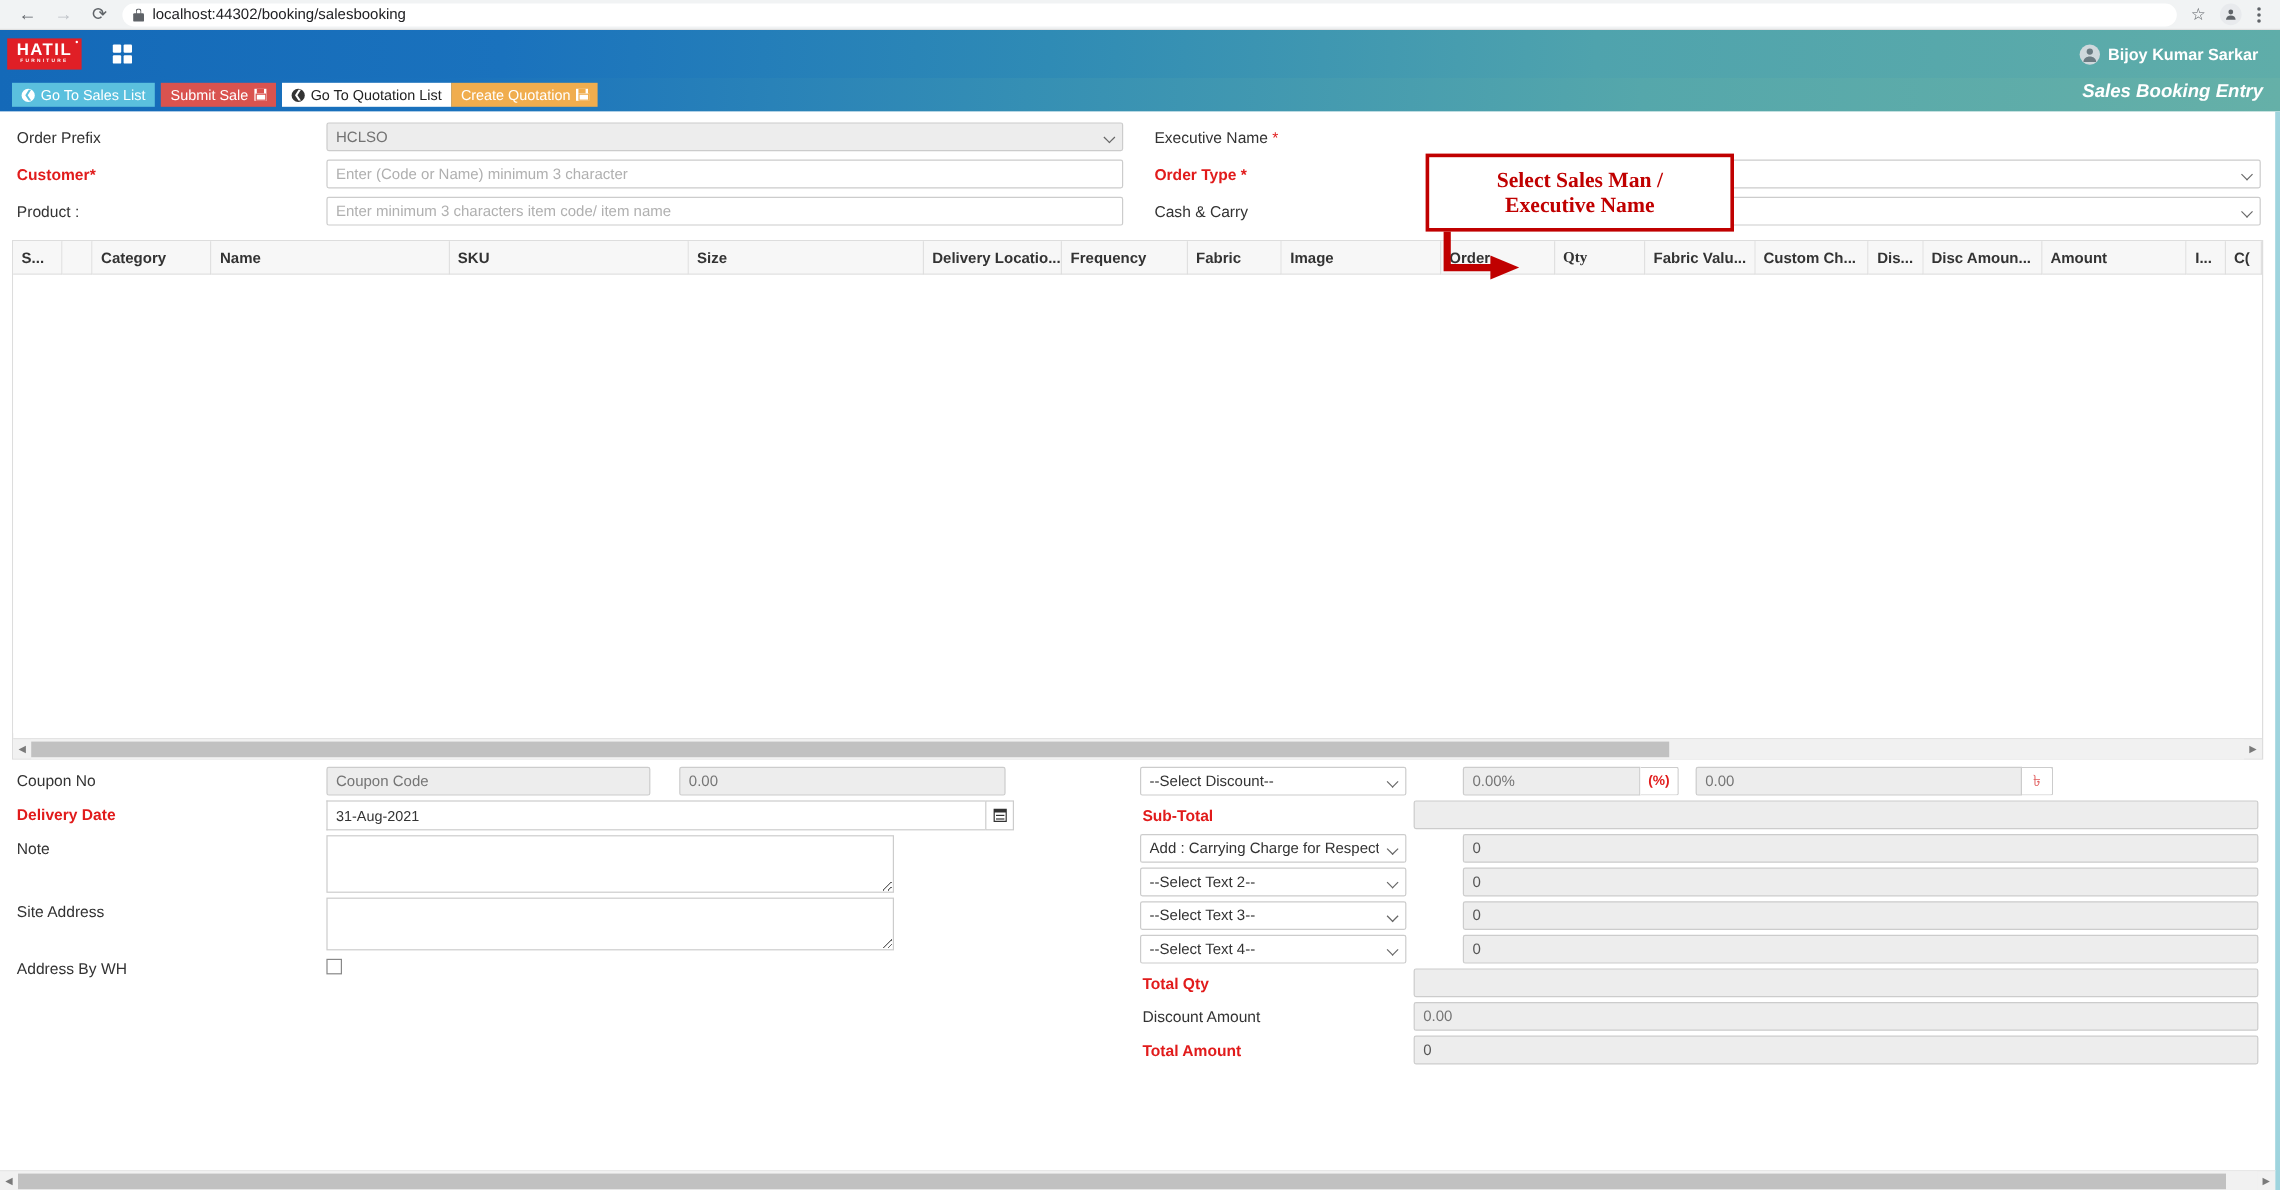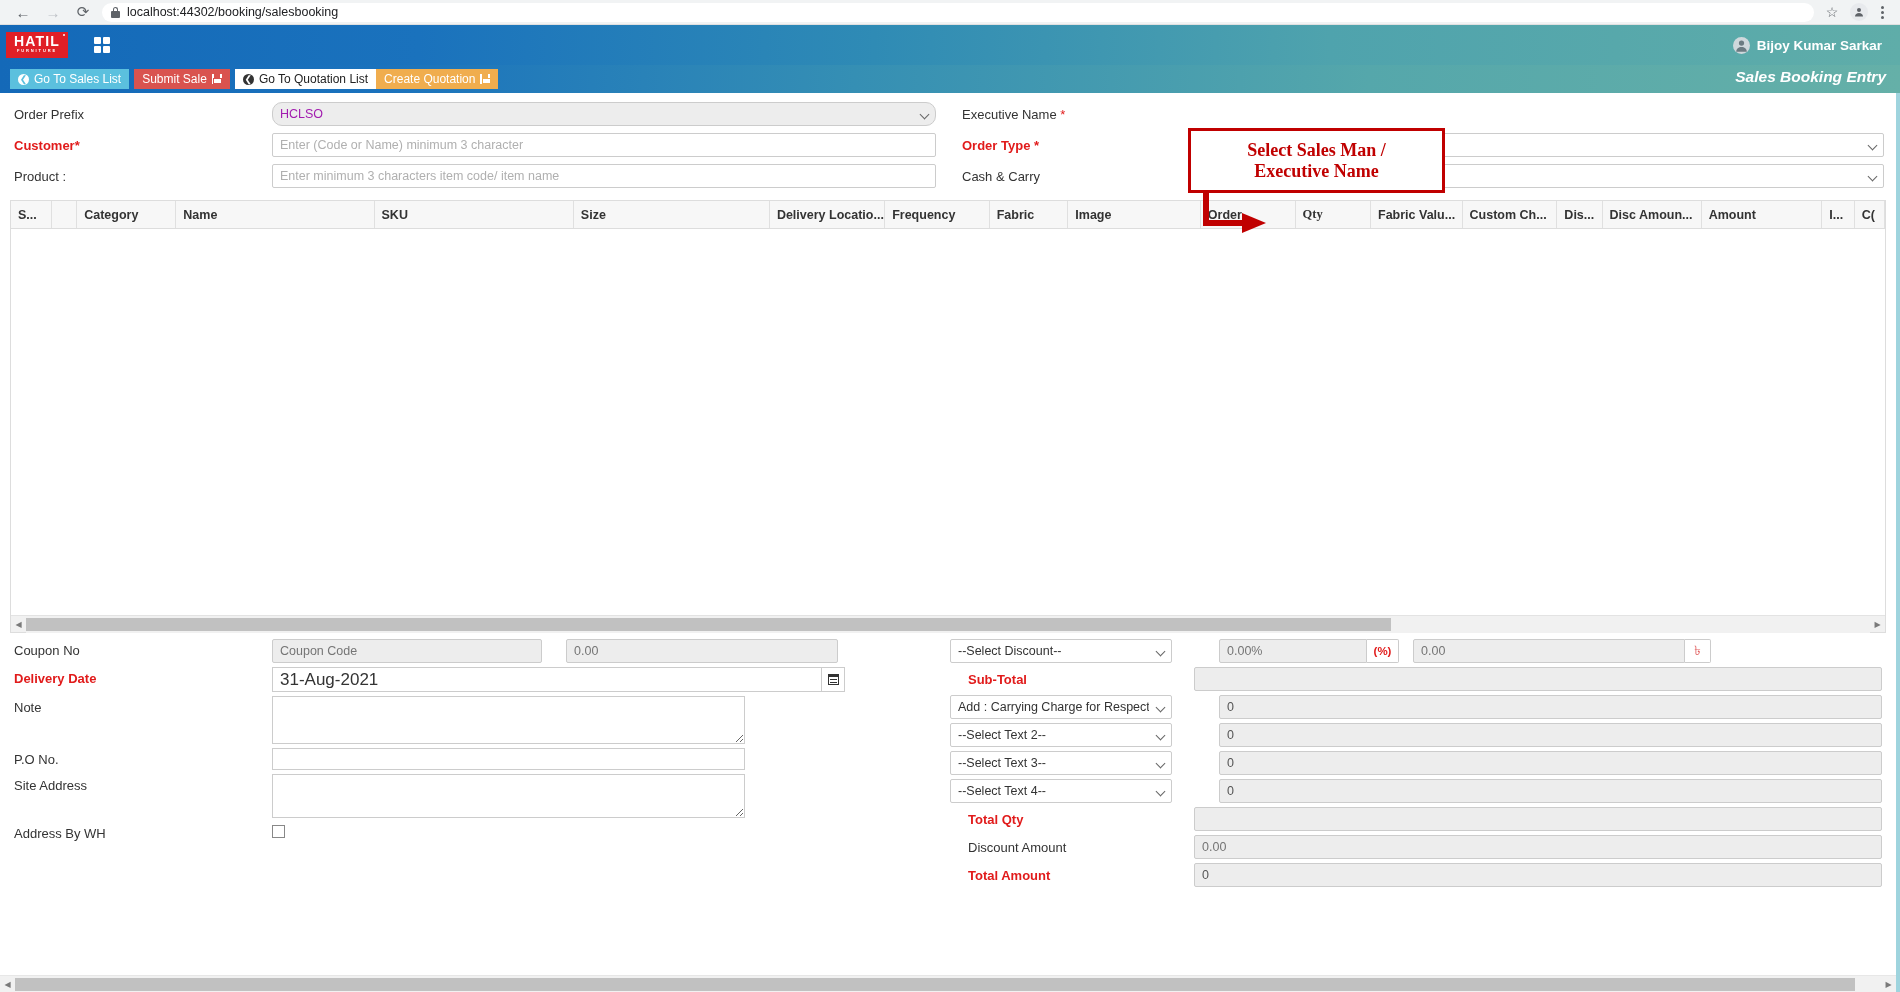--- a/index.html
+++ b/index.html
@@ -107,21 +107,21 @@
     appearance:none;-webkit-appearance:none;
     background-image:linear-gradient(transparent,transparent);
     padding-right:22px;
   }
   .sel-wrap{position:relative;width:100%;}
   .sel-wrap:after{
     content:"";position:absolute;right:8px;top:9px;width:6px;height:6px;
     border-right:1.4px solid #666;border-bottom:1.4px solid #666;
     transform:rotate(45deg);pointer-events:none;
   }
-  select.f-sel.grey{background:#ededed;color:#a21caf;border-radius:10px;}
+  select.f-sel.grey{background:#ededed;color:#737373;}
   input.f-in::placeholder,textarea.f-ta::placeholder{color:#b0b0b0;}
 
   
   .table-wrap{margin:6px 10px 0 10px;border:1px solid #ddd;background:#fff;position:relative;height:433px;}
   table.grid{width:100%;border-collapse:collapse;table-layout:fixed;}
   table.grid th{
     background:#f7f7f7;border-right:1px solid #e0e0e0;border-bottom:1px solid #ddd;
     font-size:12.5px;font-weight:bold;color:#333;text-align:left;
     padding:6px 7px;height:26px;white-space:nowrap;overflow:hidden;
     font-family:"Liberation Sans",sans-serif;
@@ -139,34 +139,34 @@
   .bottom{display:flex;padding:6px 0 0 0;}
   .bl{width:950px;padding-left:14px;padding-right:12px;}
   .br{width:946px;padding-right:14px;}
   .b-row{display:flex;align-items:flex-start;margin-bottom:4px;}
   .b-label{width:258px;font-size:13px;color:#333;flex:none;padding-top:4px;}
   .b-label.red{color:#e11b1b;font-weight:bold;}
   .b-ctrl{display:flex;align-items:center;gap:0;}
   .coupon-in{width:270px;height:24px;border:1px solid #ccc;background:#ededed;font-size:12.5px;color:#b0b0b0;padding:0 7px;border-radius:2px;font-family:"Liberation Sans",sans-serif;}
   .coupon-amt{width:272px;height:24px;border:1px solid #ccc;background:#ededed;font-size:12.5px;color:#b0b0b0;padding:0 7px;margin-left:24px;border-radius:2px;font-family:"Liberation Sans",sans-serif;}
   .date-wrap{width:573px;display:flex;}
-  .date-in{flex:1;height:25px;border:1px solid #ccc;border-right:none;background:#fff;font-size:17px;color:#333;padding:0 7px;font-family:"Liberation Sans",sans-serif;}
+  .date-in{flex:1;height:25px;border:1px solid #ccc;border-right:none;background:#fff;font-size:12px;color:#333;padding:0 7px;font-family:"Liberation Sans",sans-serif;}
   .cal-btn{width:24px;height:25px;border:1px solid #ccc;background:#fff;display:flex;align-items:center;justify-content:center;cursor:pointer;}
   .cal-ico{width:11px;height:11px;border:1.5px solid #333;border-top:3px solid #333;position:relative;}
   .cal-ico:after{content:"";position:absolute;left:1px;top:1.5px;width:7px;height:1px;background:#333;box-shadow:0 3px 0 #333;}
   .note-ta{width:473px;height:48px;border:1px solid #ccc;background:#fff;font-size:12.5px;padding:4px 7px;resize:vertical;font-family:"Liberation Sans",sans-serif;}
   .po-in{width:473px;height:22px;border:1px solid #ccc;background:#fff;font-size:12.5px;padding:0 7px;font-family:"Liberation Sans",sans-serif;}
   .site-ta{width:473px;height:44px;border:1px solid #ccc;background:#fff;font-size:12.5px;padding:4px 7px;resize:vertical;font-family:"Liberation Sans",sans-serif;}
   .chk{width:13px;height:13px;border:1px solid #888;background:#fff;display:inline-block;margin-top:3px;cursor:pointer;}
 
   .tot-row{display:flex;align-items:center;margin-bottom:4px;gap:0;}
   .tot-left{width:269px;flex:none;}
   .tot-left .sel-wrap{width:222px;}
   .tot-left select.f-sel{height:24px;}
-  .tot-label{width:228px;flex:none;font-size:13px;font-weight:bold;padding-left:2px;margin-left:16px;}
+  .tot-label{width:228px;flex:none;font-size:13px;font-weight:bold;padding-left:2px;}
   .tot-label.red{color:#e11b1b;}
   .tot-label.grey{color:#333;font-weight:normal;}
   .tot-in{
     flex:1;height:24px;border:1px solid #ccc;background:#ededed;font-size:12.5px;
     color:#555;padding:0 7px;border-radius:2px;font-family:"Liberation Sans",sans-serif;
   }
   .tot-in.ph{color:#b0b0b0;}
   .disc-pct{width:148px;height:24px;border:1px solid #ccc;background:#ededed;font-size:12.5px;color:#b0b0b0;padding:0 7px;border-radius:2px 0 0 2px;font-family:"Liberation Sans",sans-serif;}
   .pct-btn{height:24px;min-width:32px;border:1px solid #ccc;border-left:none;background:#fff;color:#e11b1b;font-size:11.5px;font-weight:bold;display:flex;align-items:center;justify-content:center;cursor:pointer;border-radius:0 2px 2px 0;}
   .disc-amt{width:272px;height:24px;border:1px solid #ccc;background:#ededed;font-size:12.5px;color:#b0b0b0;padding:0 7px;margin-left:14px;border-radius:2px 0 0 2px;font-family:"Liberation Sans",sans-serif;}
@@ -374,24 +374,20 @@
           <div class="cal-btn">
               <span class="cal-ico"></span>
             </div>
         </div>
       </div>
       <div class="b-row">
         <div class="b-label">Note</div>
         <textarea class="note-ta" style=""></textarea>
       </div>
       <div class="b-row">
-        <div class="b-label">P.O No.</div>
-        <input class="po-in" type="text" style="">
-      </div>
-      <div class="b-row">
         <div class="b-label">Site Address</div>
         <textarea class="site-ta" style=""></textarea>
       </div>
       <div class="b-row">
         <div class="b-label">Address By WH</div>
         <span class="chk"></span>
       </div>
     </div>
 
     <div class="br">

